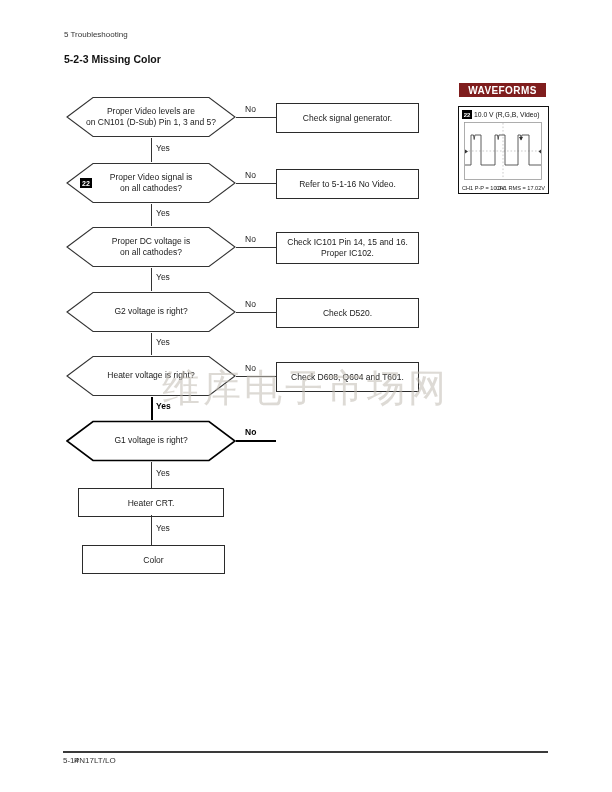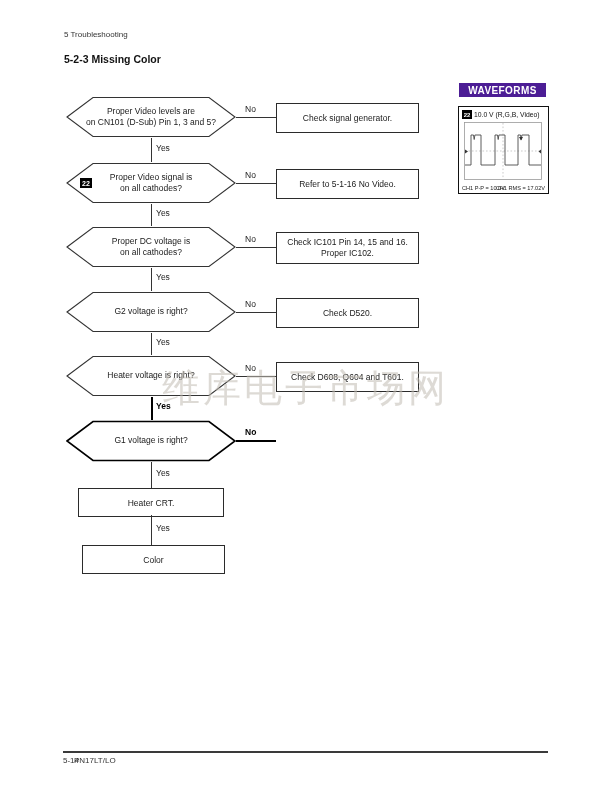--- a/index.html
+++ b/index.html
@@ -25,21 +25,21 @@
   .lbl{position:absolute;font-size:8.5px;color:#222;}
   .no-lbl{left:245px;width:22px;text-align:left;}
   .yes-lbl{left:156px;}
   .b{font-weight:bold;color:#000;}
   .badge{position:absolute;width:12px;height:10px;background:#000;color:#fff;font-size:7px;
          font-weight:bold;display:flex;align-items:center;justify-content:center;}
   .terminal{position:absolute;border:1px solid #2b2b2b;background:#fff;display:flex;
             align-items:center;justify-content:center;font-size:8.5px;}
 
   
-  .wf-titlebar{position:absolute;left:459px;top:83px;width:87px;height:14px;background:#4c1d95;color:#fff;
+  .wf-titlebar{position:absolute;left:459px;top:83px;width:87px;height:14px;background:#7f1d1d;color:#fff;
                display:flex;align-items:center;justify-content:center;font-size:10px;font-weight:bold;letter-spacing:.4px;}
   .wf-box{position:absolute;left:458px;top:106px;width:89px;height:86px;border:1.5px solid #111;background:#fff;}
   .wf-caption{position:absolute;left:3px;top:3px;display:flex;align-items:center;font-size:6.8px;color:#111;white-space:nowrap;}
   .wf-caption .wbadge{width:10px;height:9px;background:#000;color:#fff;font-size:6px;font-weight:bold;
                       display:flex;align-items:center;justify-content:center;margin-right:2px;flex:0 0 auto;}
   .wf-plot{position:absolute;left:5px;top:15px;width:78px;height:58px;}
   .wf-read{position:absolute;bottom:2px;font-size:5.6px;color:#222;white-space:nowrap;}
   .wf-read.l{left:3px;} .wf-read.r{right:3px;}
 
   .watermark{position:absolute;left:162px;top:363px;font-family:"DejaVu Serif","Liberation Serif",serif;

